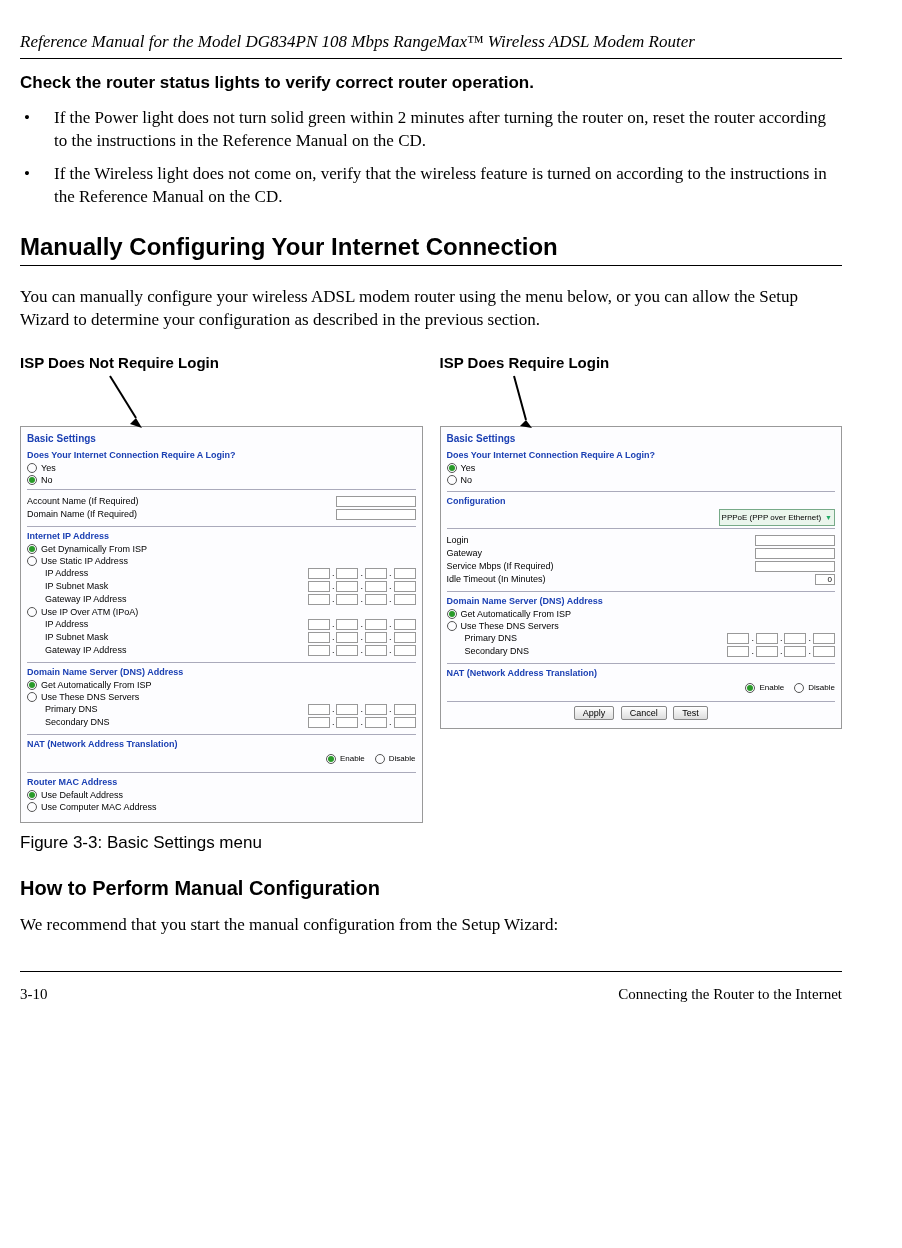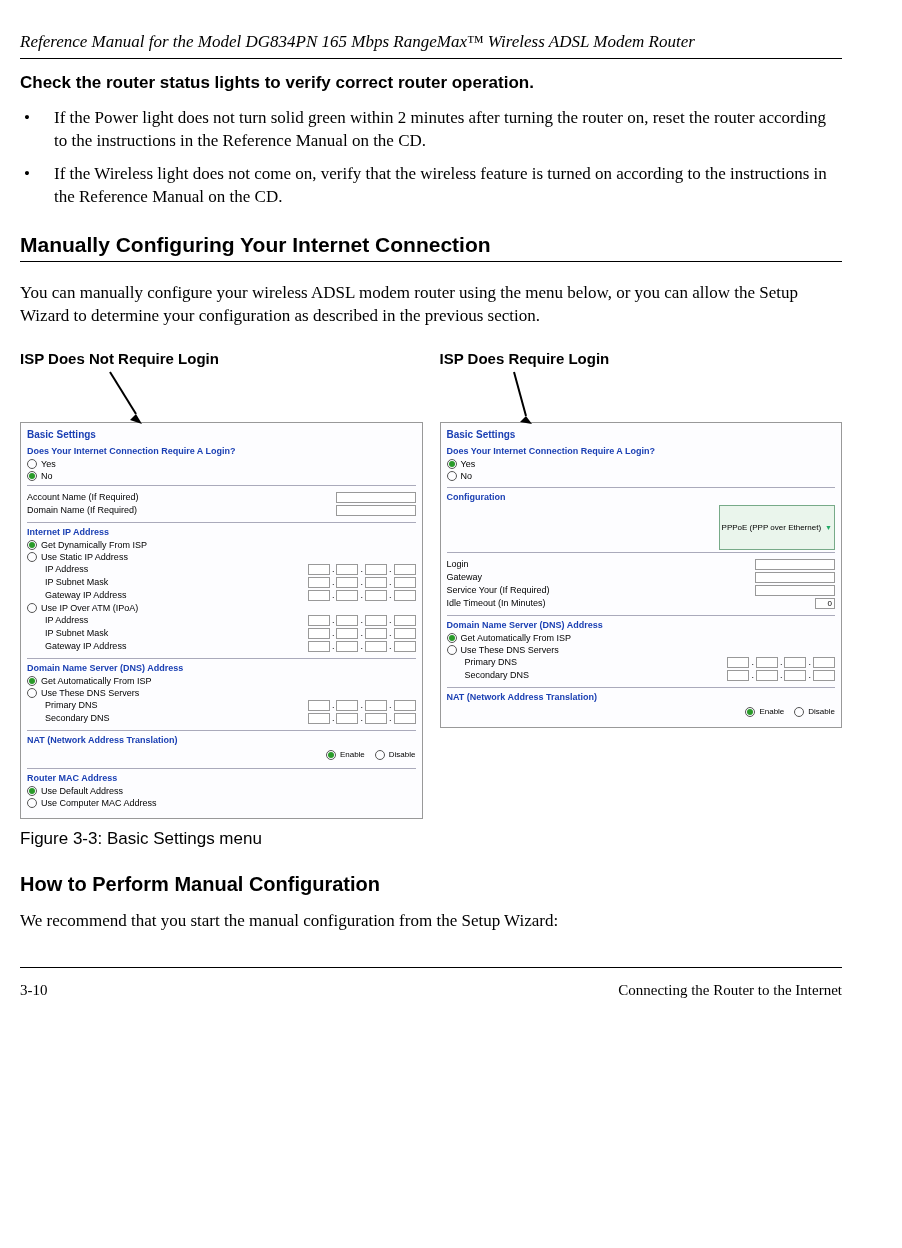--- a/index.html
+++ b/index.html
@@ -43,21 +43,21 @@
     line-height: 1.35;
   }
   ul.bullets li .bullet {
     width: 30px;
     flex: 0 0 30px;
     text-align: left;
     padding-left: 4px;
   }
   h1.section {
     font-family: Arial, Helvetica, sans-serif;
-    font-size: 21px;
+    font-size: 24px;
     font-weight: bold;
     margin: 8px 0 2px 0;
   }
   p.body {
     margin: 14px 0 22px 0;
     line-height: 1.35;
   }
   .figrow {
     display: flex;
     gap: 17px;
@@ -131,21 +131,21 @@
     box-sizing: border-box;
   }
   .ipgrp { display: flex; gap: 2px; align-items: center; }
   .ipgrp .oct { width: 22px; }
   .w80 { width: 80px; }
   .w20 { width: 20px; text-align: right; font-size: 8px; padding-right: 2px; line-height: 9px;}
   .sel {
     border: 1px solid #7a8;
     background: #eaf5ec;
     font-size: 8px;
-    padding: 17px 2px;
+    padding: 3px 2px;
     display: inline-flex;
     align-items: center;
     gap: 4px;
   }
   .sel .tri { font-size: 7px; color: #2a6; }
   .btnrow { text-align: center; margin-top: 6px; border-top: 1px solid #aab; padding-top: 4px;}
   .btn {
     display: inline-block;
     border: 1px solid #888;
     background: linear-gradient(#fff,#ddd);
@@ -167,21 +167,21 @@
     font-weight: bold;
     margin: 10px 0 12px 0;
   }
   .footerblock { margin-top: 34px; }
   .footerline { display: flex; justify-content: space-between; font-size: 15px; }
   .footdate { text-align: center; font-style: italic; font-size: 15px; margin-top: 4px;}
 </style>
 </head>
 <body>
 
-<div class="running-head">Reference Manual for the Model DG834PN 165 Mbps RangeMax™ Wireless ADSL Modem Router</div>
+<div class="running-head">Reference Manual for the Model DG834PN 108 Mbps RangeMax™ Wireless ADSL Modem Router</div>
 <hr class="divider">
 
 <div class="step-title">Check the router status lights to verify correct router operation.</div>
 
 <ul class="bullets">
   <li>
     <span class="bullet">•</span>
     <span>If the Power light does not turn solid green within 2 minutes after turning the router on, reset the router according to the instructions in the Reference Manual on the CD.</span>
   </li>
   <li>
@@ -333,21 +333,21 @@
       <div style="border-top:1px solid #aab;padding-top:4px;">
         <div class="row">
             <span class="lbl">Login</span>
             <span class="fld w80"></span>
           </div>
         <div class="row">
             <span class="lbl">Gateway</span>
             <span class="fld w80"></span>
           </div>
         <div class="row">
-            <span class="lbl">Service Your (If Required)</span>
+            <span class="lbl">Service Mbps (If Required)</span>
             <span class="fld w80"></span>
           </div>
         <div class="row">
             <span class="lbl">Idle Timeout (In Minutes)</span>
             <span class="fld w20">0</span>
           </div>
       </div>
 
       <div class="secthead">Domain Name Server (DNS) Address</div>
       <div class="row">
@@ -366,20 +366,25 @@
           <span class="lbl">Secondary DNS</span>
           <span class="ipgrp"><span class="fld oct"></span>.<span class="fld oct"></span>.<span class="fld oct"></span>.<span class="fld oct"></span></span>
         </div>
 
       <div class="secthead">NAT (Network Address Translation)</div>
       <div class="natrow">
         <span><span class="radio on"></span><span>Enable</span></span>
         <span><span class="radio"></span><span>Disable</span></span>
       </div>
 
+      <div class="btnrow">
+        <span class="btn">Apply</span>
+        <span class="btn">Cancel</span>
+        <span class="btn">Test</span>
+      </div>
     </div>
   </div>
 </div>
 
 <div class="figcap">Figure 3-3:  Basic Settings menu</div>
 
 <h2 class="sub">How to Perform Manual Configuration</h2>
 <p class="body" style="margin-bottom:8px;">We recommend that you start the manual configuration from the Setup Wizard:</p>
 
 <div class="footerblock">

